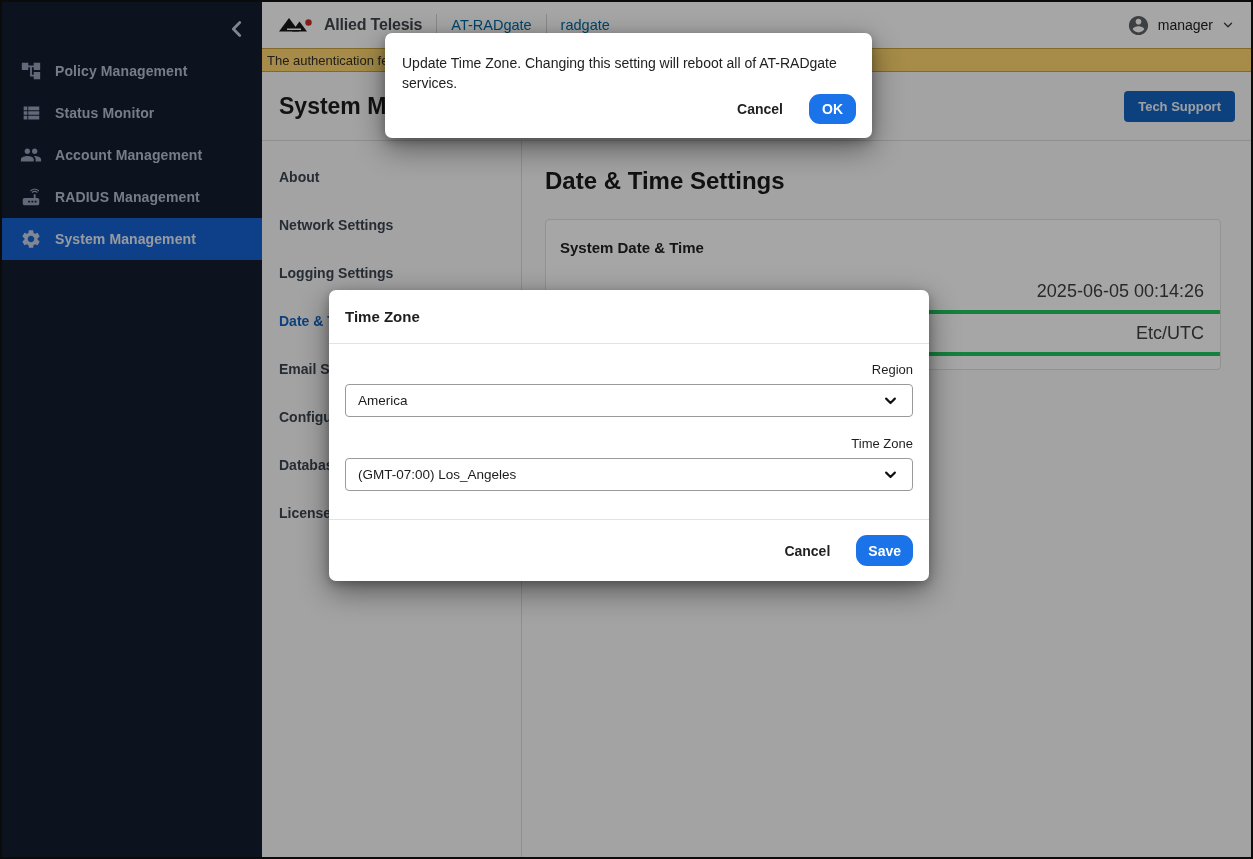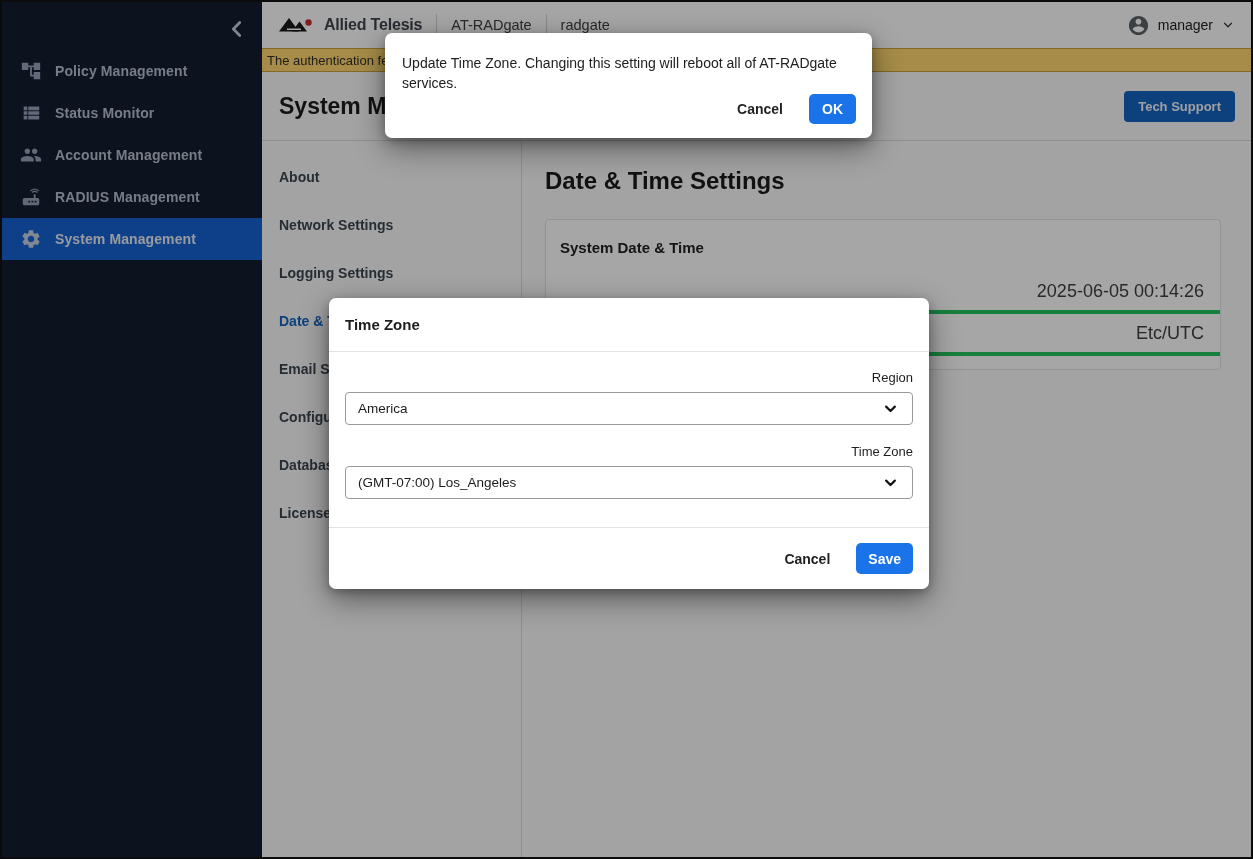--- a/index.html
+++ b/index.html
@@ -33,21 +33,21 @@
   
   .main { position:absolute; left:260px; top:0; right:0; bottom:0; display:flex; flex-direction:column; }
 
   .topbar {
     height:46px; background:#ffffff; display:flex; align-items:center; padding-left:16px;
     flex:0 0 auto;
   }
   .brand { display:flex; align-items:center; gap:8px; }
   .brand-text { font-size:16px; font-weight:600; color:#41464d; letter-spacing:-0.2px; }
   .crumb-sep { width:1px; height:22px; background:#d5d5d5; margin:0 14px; }
-  .crumb { font-size:14.5px; color:#404040; font-weight:500; text-decoration:none; cursor:pointer; }
+  .crumb { font-size:14.5px; color:#0369a1; font-weight:500; text-decoration:none; cursor:pointer; }
   .user { margin-left:auto; margin-right:16px; display:flex; align-items:center; gap:8px; cursor:pointer; }
   .user .uname { font-size:14px; color:#202124; }
   .user .avatar { width:23px; height:23px; color:#5f6368; }
   .user .dd { width:14px; height:14px; color:#3c4043; }
 
   .warnbar {
     height:24px; background:#ffd76f; border-top:1px solid #c9a23d; border-bottom:1px solid #c9a23d;
     font-size:13px; color:#33302a; display:flex; align-items:center; padding-left:5px;
     flex:0 0 auto; white-space:nowrap; overflow:hidden;
   }
@@ -92,25 +92,25 @@
     box-shadow:0 10px 30px rgba(0,0,0,0.45), 0 3px 10px rgba(0,0,0,0.25);
   }
   .confirm { left:383px; top:31px; width:487px; height:105px; }
   .confirm .msg { padding:20px 16px 0 17px; font-size:14px; color:#212121; line-height:20px; }
   .confirm .btn-row { position:absolute; right:16px; bottom:14px; display:flex; align-items:center; gap:24px; }
   .text-btn {
     background:none; border:none; font-family:inherit; font-size:14px; font-weight:600;
     color:#1f1f1f; cursor:pointer; padding:4px 2px;
   }
   .blue-btn {
-    background:#1a73e8; color:#fff; border:none; border-radius:5px; font-family:inherit;
+    background:#1a73e8; color:#fff; border:none; border-radius:11px; font-family:inherit;
     font-size:14px; font-weight:700; cursor:pointer; height:30px; min-width:47px; padding:0 12px;
   }
 
-  .tzmodal { left:327px; top:296px; width:600px; height:291px; }
+  .tzmodal { left:327px; top:288px; width:600px; height:291px; }
   .tz-header { height:54px; display:flex; align-items:center; padding-left:16px;
     border-bottom:1px solid #e3e3e3; font-size:15px; font-weight:700; color:#1d1d1d; }
   .tz-body { padding:18px 16px 0 16px;text-align:right; }
   .field-label { font-size:13px; color:#1f1f1f; margin-bottom:7px; }
   .selectbox {
     height:33px; border:1px solid #9a9a9a; border-radius:4px; background:#fff;
     display:flex; align-items:center; padding:0 14px 0 12px; font-size:13.5px; color:#1c1c1c;
     cursor:pointer; justify-content:space-between;
   }
   .selectbox .sel-chev { width:15px; height:15px; color:#111; flex:0 0 auto; }

